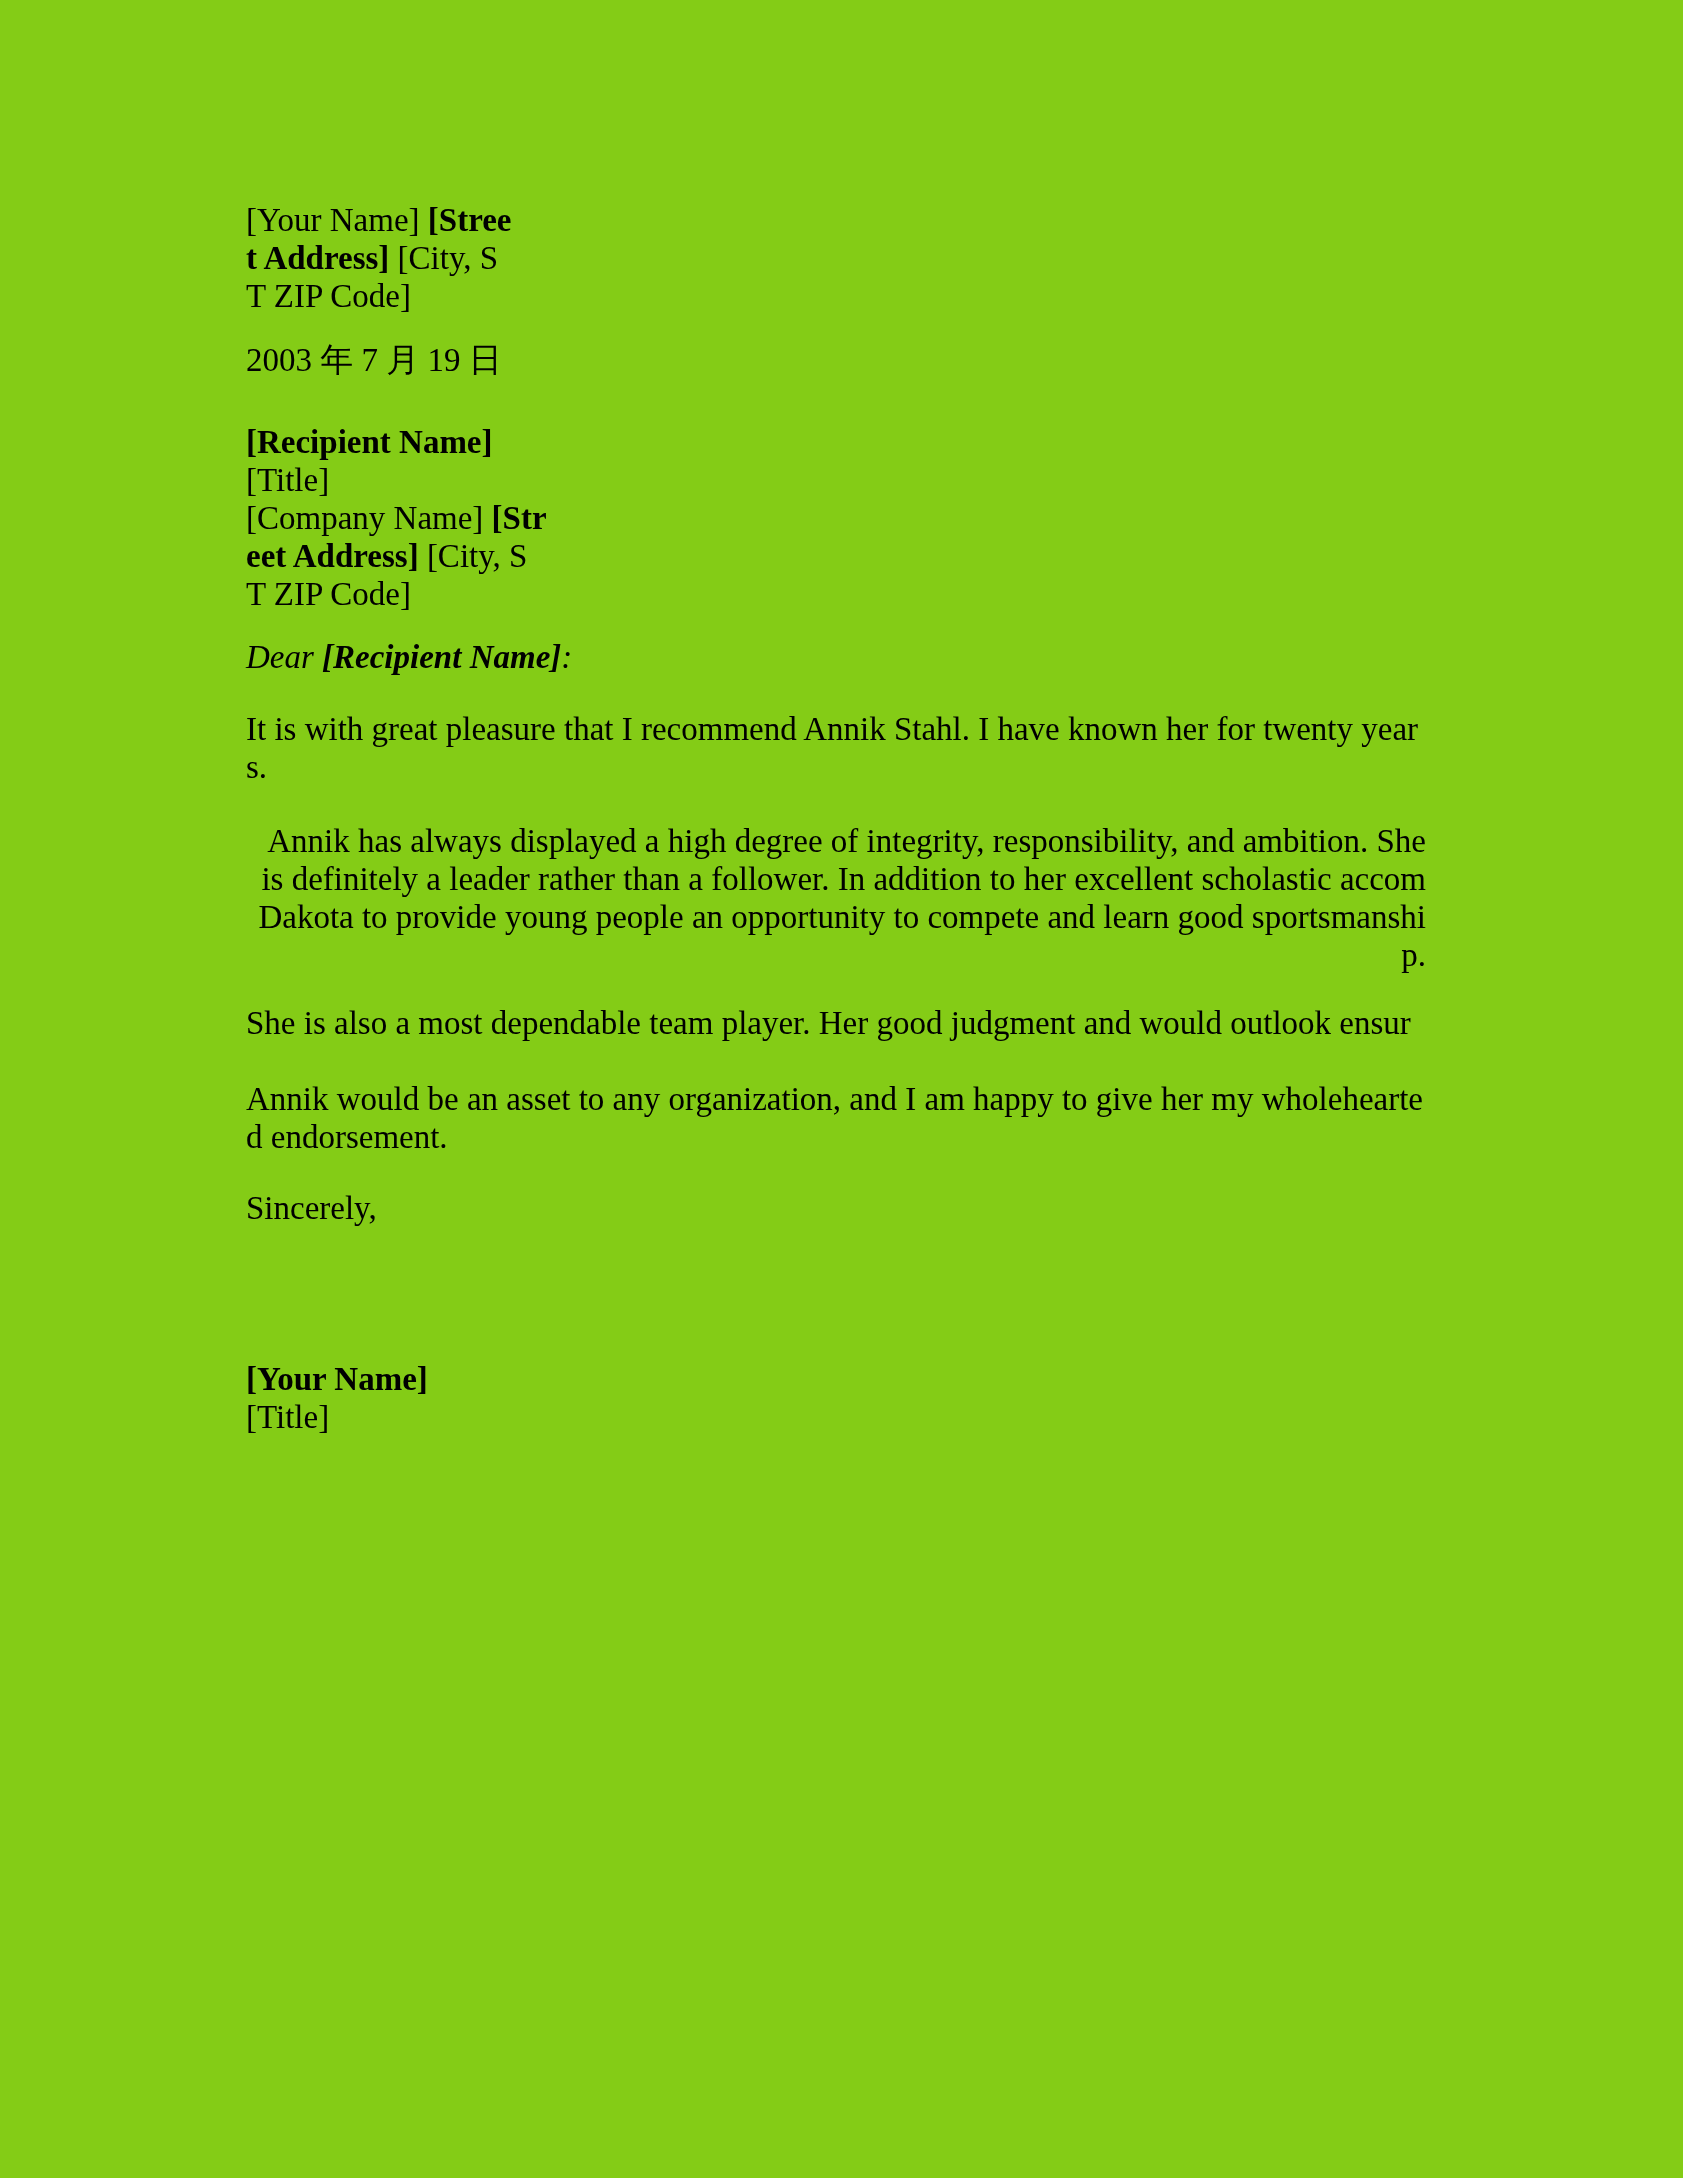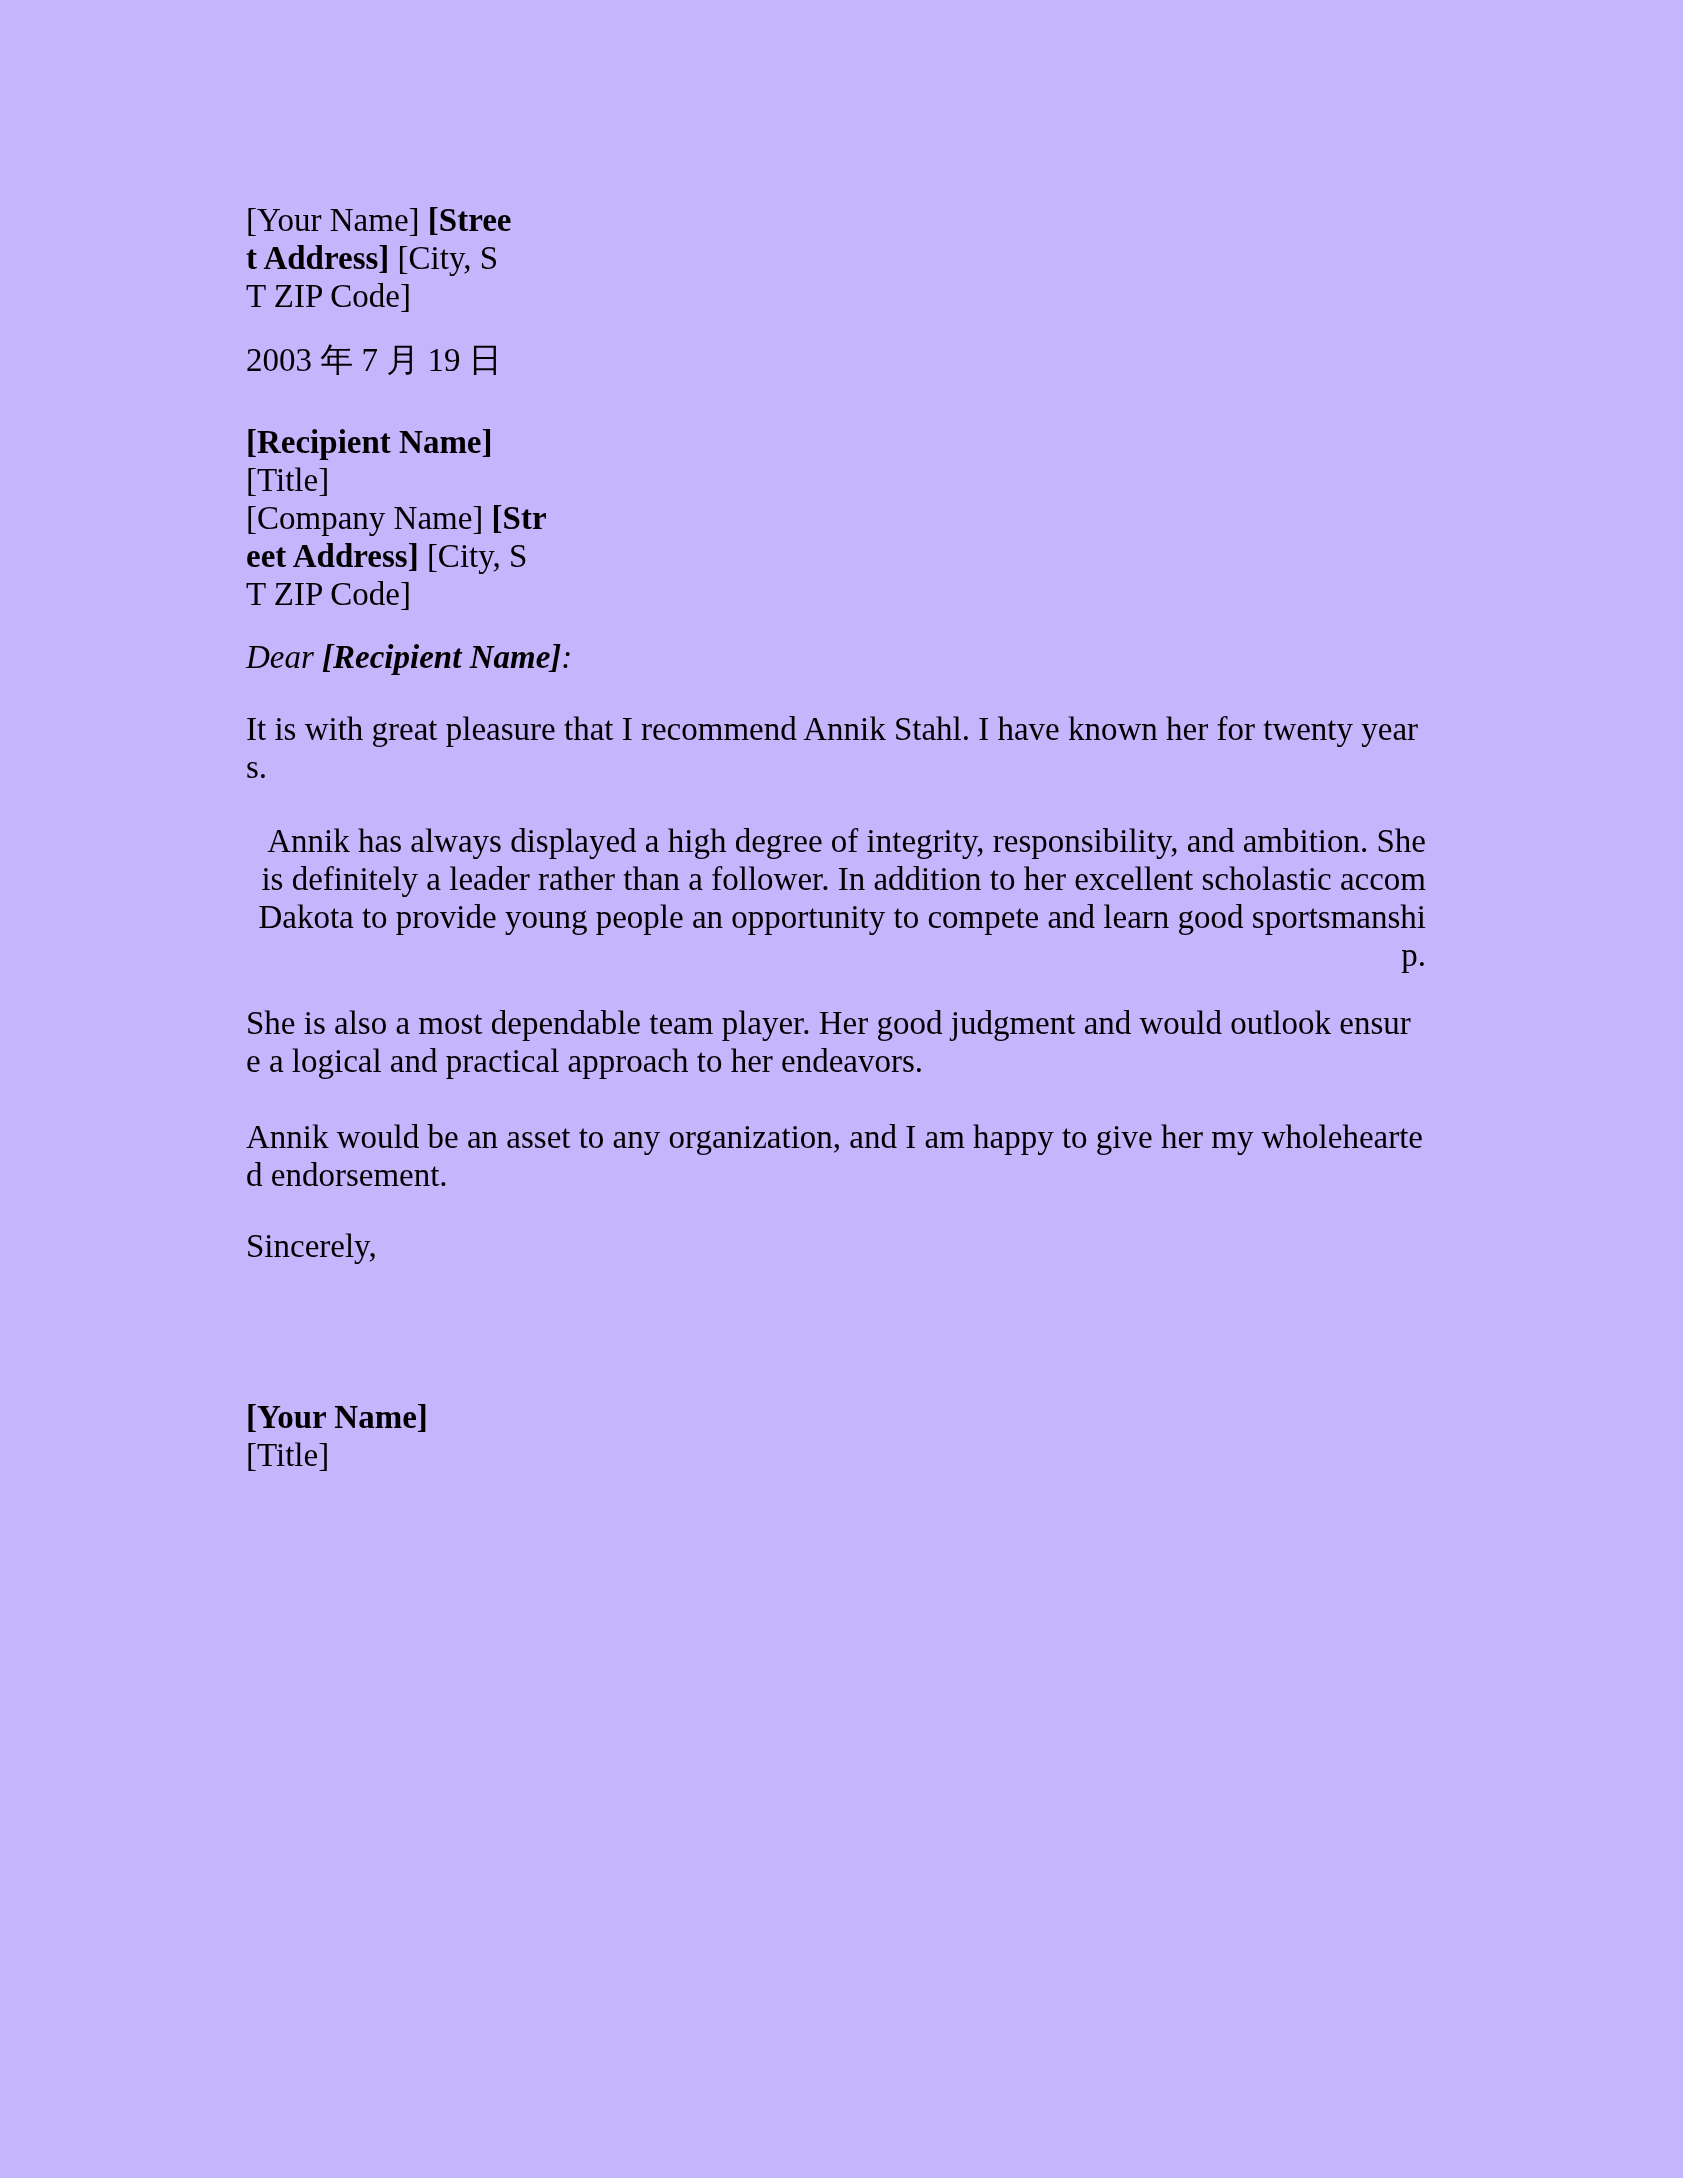--- a/index.html
+++ b/index.html
@@ -4,21 +4,21 @@
 <style>
   html, body {
     margin: 0;
     padding: 0;
     background: #ffffff;
   }
   .page {
     position: relative;
     width: 1683px;
     height: 2178px;
-    background: #c4b5fd;
+    background: #84cc16;
     color: #000000;
     font-family: "Liberation Serif", "DejaVu Serif", serif;
     font-size: 33px;
     line-height: 38px;
     overflow: hidden;
   }
   .content {
     position: absolute;
     left: 246px;
     top: 201px;
@@ -89,21 +89,20 @@
 
     <div class="para p2">
         <div class="ln">Annik has always displayed a high degree of integrity, responsibility, and ambition. She</div>
         <div class="ln">is definitely a leader rather than a follower. In addition to her excellent scholastic accom</div>
         <div class="ln">Dakota to provide young people an opportunity to compete and learn good sportsmanshi</div>
         <div class="ln">p.</div>
       </div>
 
     <div class="para p3">
         <div class="ln">She is also a most dependable team player. Her good judgment and would outlook ensur</div>
-        <div class="ln">e a logical and practical approach to her endeavors.</div>
       </div>
 
     <div class="para p4">
         <div class="ln">Annik would be an asset to any organization, and I am happy to give her my wholehearte</div>
         <div class="ln">d endorsement.</div>
       </div>
 
     <div class="closing-line">Sincerely,</div>
 
     <div class="signature-block">

